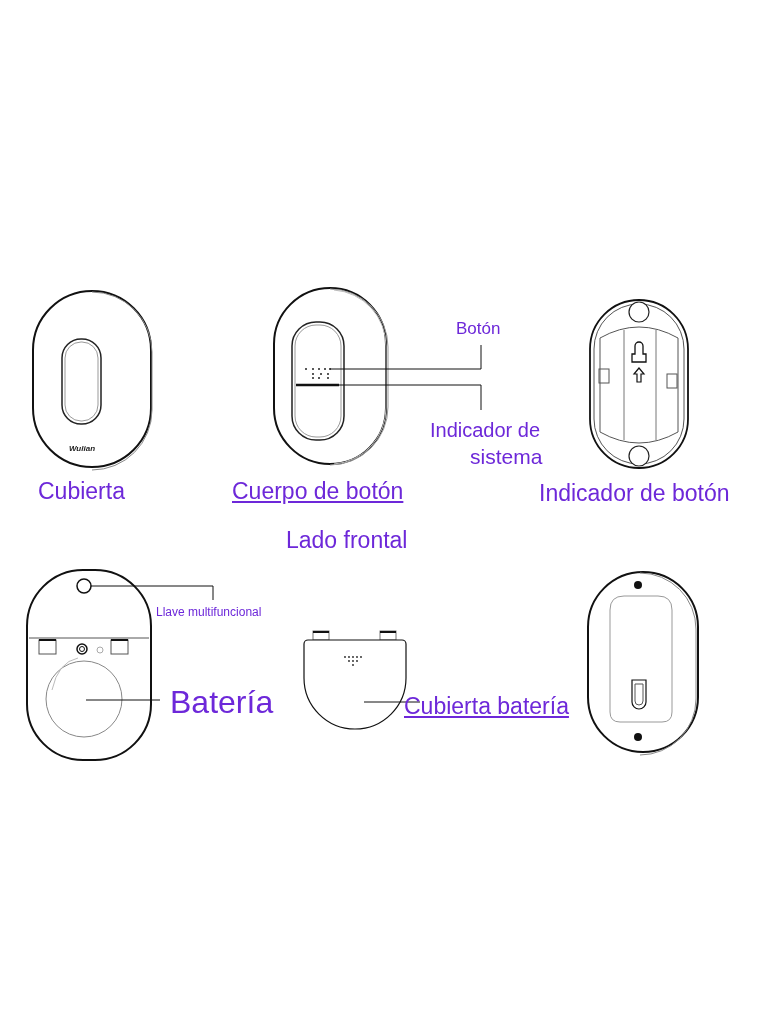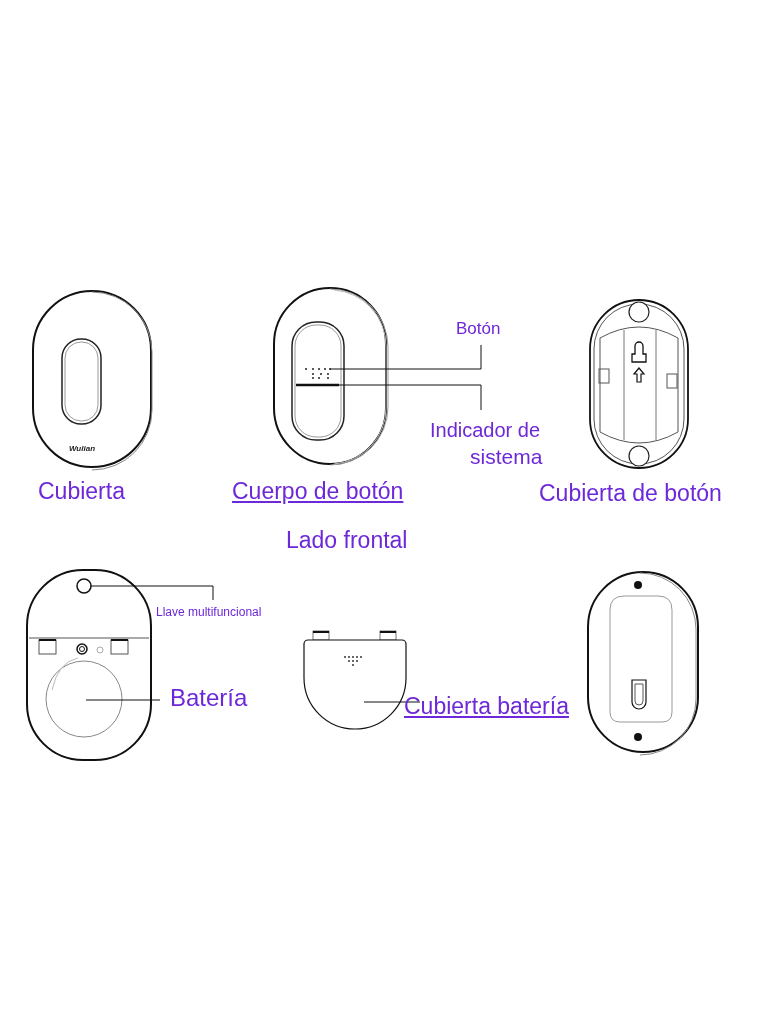--- a/index.html
+++ b/index.html
@@ -1,21 +1,21 @@
 <!DOCTYPE html>
 <html><head>
 <meta charset="utf-8">
 <style>
   html, body { margin:0; padding:0; background:#ffffff; }
   body { width:768px; height:1024px; position:relative; overflow:hidden; font-family:"Liberation Sans", "DejaVu Sans", sans-serif; color:#111; }
   svg.canvas { position:absolute; left:0; top:0; }
   .lbl { position:absolute; white-space:nowrap; color:#6d28d9; }
   .big { font-size:23px; }
   .small { font-size:12px; }
-  .mid { font-size:24px; }
+  .mid { font-size:32px; }
 </style>
 </head>
 <body>
 
 <svg class="canvas" width="768" height="1024" viewBox="0 0 768 1024">
 
   <g>
     <rect x="33" y="291" width="118" height="176" rx="59" ry="59" fill="#fff" stroke="#111" stroke-width="2"></rect>
     <path d="M92 292 a60 60 0 0 1 60 60 v58 a60 60 0 0 1 -60 60" fill="none" stroke="#888" stroke-width="1"></path>
     <rect x="62" y="339" width="39" height="85" rx="19" fill="#fff" stroke="#222" stroke-width="1.5"></rect>
@@ -105,21 +105,21 @@
     <circle cx="638" cy="585" r="4" fill="#111"></circle>
     <circle cx="638" cy="737" r="4" fill="#111"></circle>
     <path d="M610 610 q0 -14 14 -14 h34 q14 0 14 14 v102 q0 10 -10 10 h-42 q-10 0 -10 -10 z" fill="none" stroke="#999" stroke-width="1"></path>
     <path d="M632 680 h14 v22 a7 7 0 0 1 -14 0 z" fill="#fff" stroke="#111" stroke-width="1.2"></path>
     <path d="M635 684 h8 v17 a4 4 0 0 1 -8 0 z" fill="none" stroke="#555" stroke-width="1"></path>
   </g>
 </svg>
 
 <div class="lbl big" style="left:38px;top:478px;">Cubierta</div>
 <div class="lbl big" style="left:232px;top:478px;text-decoration:underline;">Cuerpo de botón</div>
-<div class="lbl big" style="left:539px;top:480px;">Cubierta de botón</div>
+<div class="lbl big" style="left:539px;top:480px;">Indicador de botón</div>
 <div class="lbl big" style="left:286px;top:527px;">Lado frontal</div>
 
 <div class="lbl small" style="left:456px;top:319px;font-size:17px;">Botón</div>
 <div class="lbl small" style="left:430px;top:419px;font-size:20px;">Indicador de</div>
 <div class="lbl small" style="left:452px;top:445px;font-size:21px;margin-left:18px;">sistema</div>
 
 <div class="lbl small" style="left:156px;top:605px;">Llave multifuncional</div>
 <div class="lbl mid" style="left:170px;top:684px;">Batería</div>
 <div class="lbl small" style="left:404px;top:693px;font-size:23px;text-decoration:underline;">Cubierta batería</div>
 

